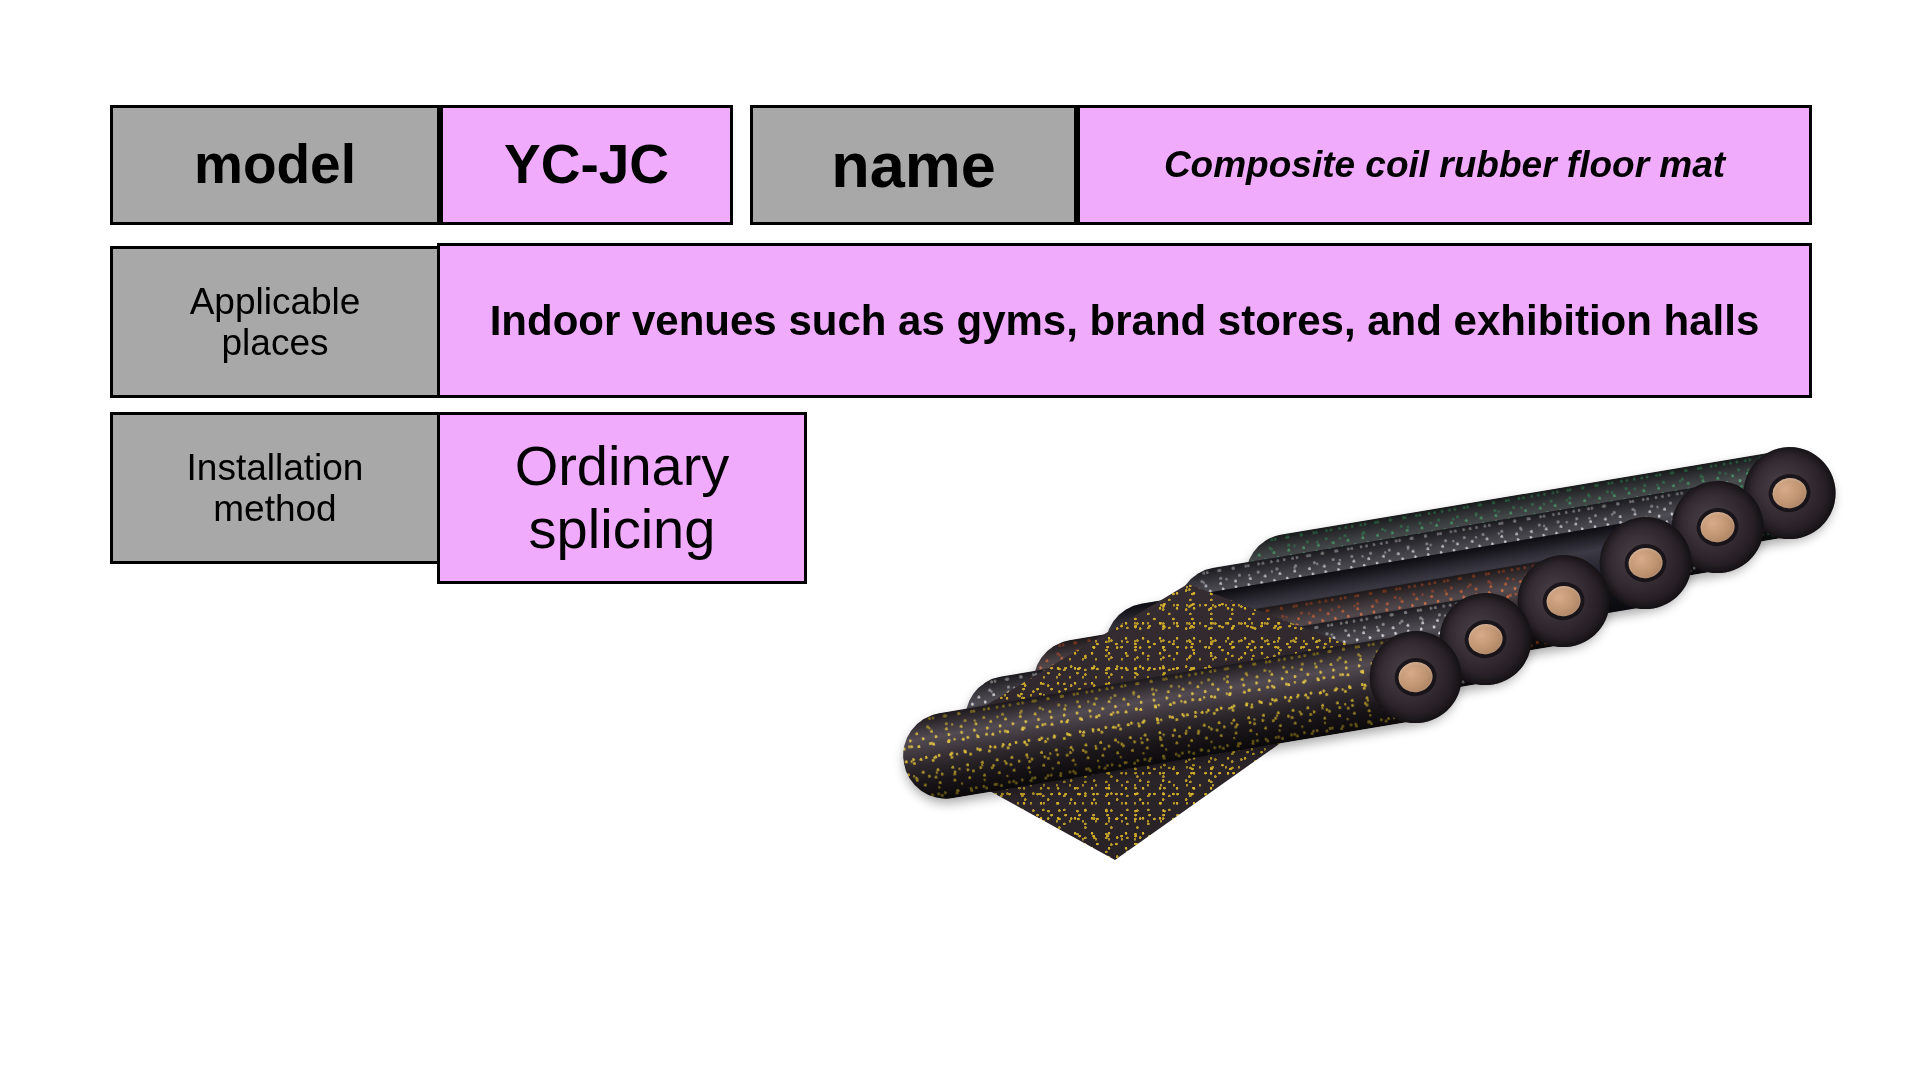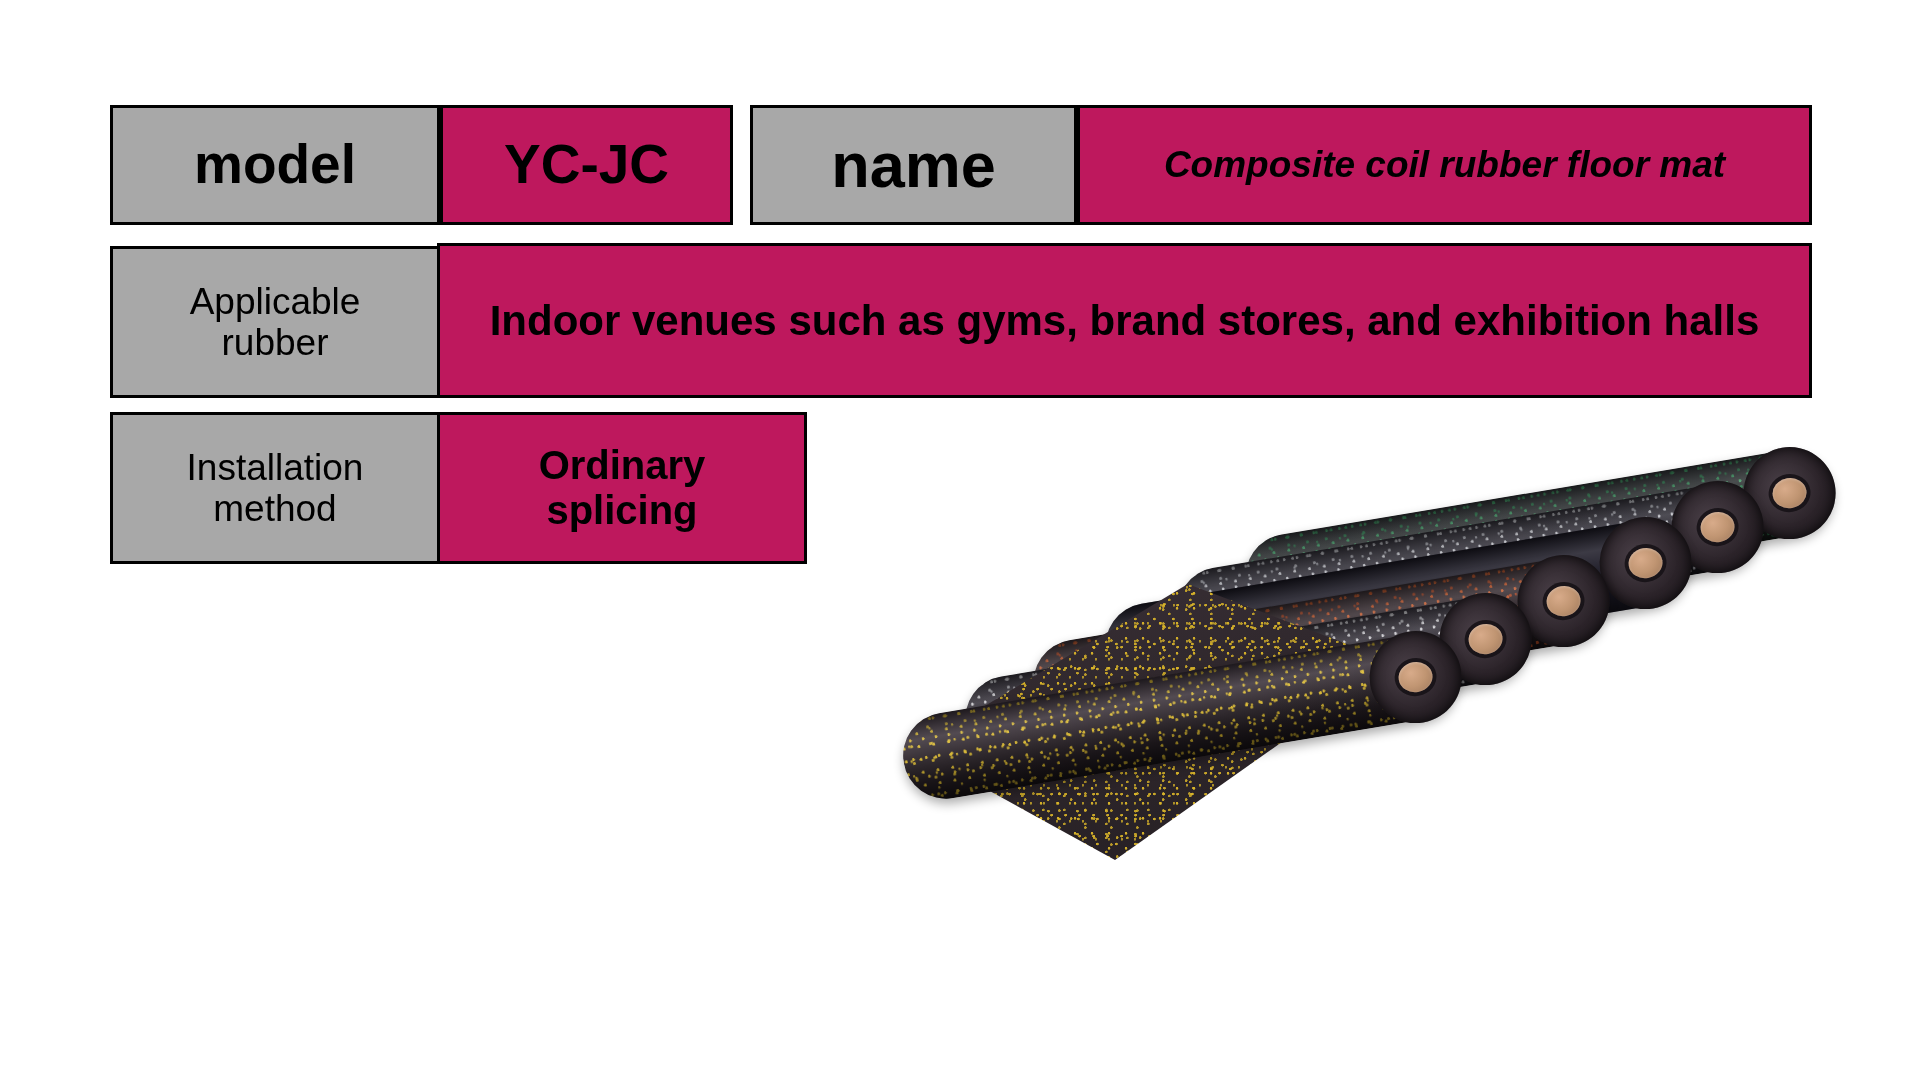--- a/index.html
+++ b/index.html
@@ -33,21 +33,21 @@
     align-items: center;
     justify-content: center;
     text-align: center;
     line-height: 1.12;
     white-space: pre-line;
   }
   .cell.label {
     background: #a8a8a8;
   }
   .cell.value {
-    background: #be185d;
+    background: #f0abfc;
   }
 
   
   #cell-model-label {
     left: 110px;  top: 105px;  width: 330px;  height: 120px;
     font-size: 55px; font-weight: 700;
   }
   #cell-model-value {
     left: 440px;  top: 105px;  width: 293px;  height: 120px;
     font-size: 55px; font-weight: 700;
@@ -70,22 +70,22 @@
     left: 437px;  top: 243px;  width: 1375px; height: 155px;
     font-size: 42px; font-weight: 700;
   }
 
   
   #cell-install-label {
     left: 110px;  top: 412px;  width: 330px;  height: 152px;
     font-size: 37px; font-weight: 400;
   }
   #cell-install-value {
-    left: 437px;  top: 412px;  width: 370px;  height: 152px;
-    font-size: 40px; font-weight: 700;
+    left: 437px;  top: 412px;  width: 370px;  height: 172px;
+    font-size: 56px; font-weight: 400;
   }
 
   
   .product-photo {
     position: absolute;
     left: 840px;
     top: 455px;
     width: 1060px;
     height: 430px;
   }
@@ -234,21 +234,21 @@
 
     <div class="cell label" id="cell-model-label">model</div>
 
     <div class="cell value" id="cell-model-value">YC-JC</div>
 
     <div class="cell label" id="cell-name-label">name</div>
 
     <div class="cell value" id="cell-name-value">Composite coil rubber floor mat</div>
 
     <div class="cell label" id="cell-places-label">Applicable
-rubber</div>
+places</div>
 
     <div class="cell value" id="cell-places-value">Indoor venues such as gyms, brand stores, and exhibition halls</div>
 
     <div class="cell label" id="cell-install-label">Installation
 method</div>
 
     <div class="cell value" id="cell-install-value">Ordinary
 splicing</div>
   </div>
 

